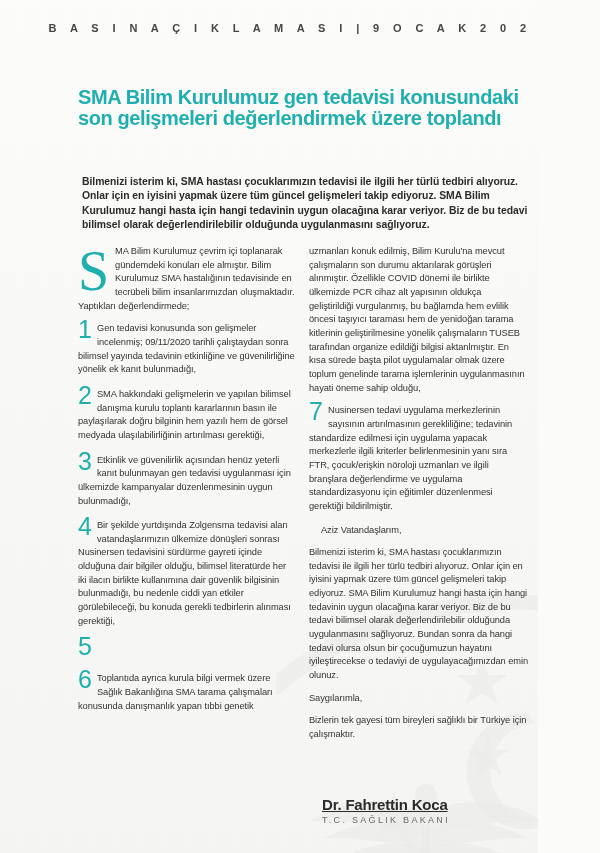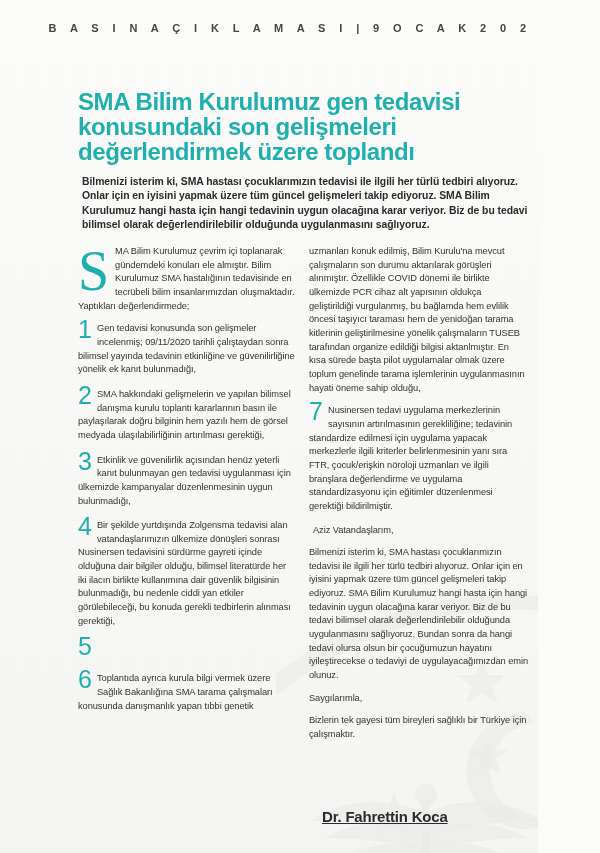--- a/index.html
+++ b/index.html
@@ -62,21 +62,21 @@
     color: #454545;
     white-space: nowrap;
   }
 
   
   .headline {
     position: absolute;
     top: 74px;
     left: 78px;
     width: 470px;
-    font-size: 24px;
+    font-size: 20px;
     line-height: 1.04;
     font-weight: bold;
     color: #1FAFAF;
     letter-spacing: -0.4px;
   }
 
   
   .lede {
     position: absolute;
     top: 175px;
@@ -142,21 +142,21 @@
     display: block;
   }
   .item .txt .lead-in {
     
     float: left;
     width: 19px;
     height: 26px;
   }
 
   .salutation {
-    margin: 0 0 8px 4px;
+    margin: 0 0 8px 12px;
   }
 
   
   #signature {
     position: absolute;
     left: 322px;
     bottom: 28px;
     width: 220px;
   }
   .sig-name {
@@ -266,15 +266,16 @@
 
       <p class="para">Saygılarımla,</p>
 
       <p class="para">Bizlerin tek gayesi tüm bireyleri sağlıklı bir Türkiye için çalışmaktır.</p>
 
     </div>
   </div>
 
   <div id="signature">
     <div class="sig-name">Dr. Fahrettin Koca</div>
+    <div class="sig-title">T.C. SAĞLIK BAKANI</div>
   </div>
 
 </div>
 
 </body></html>

